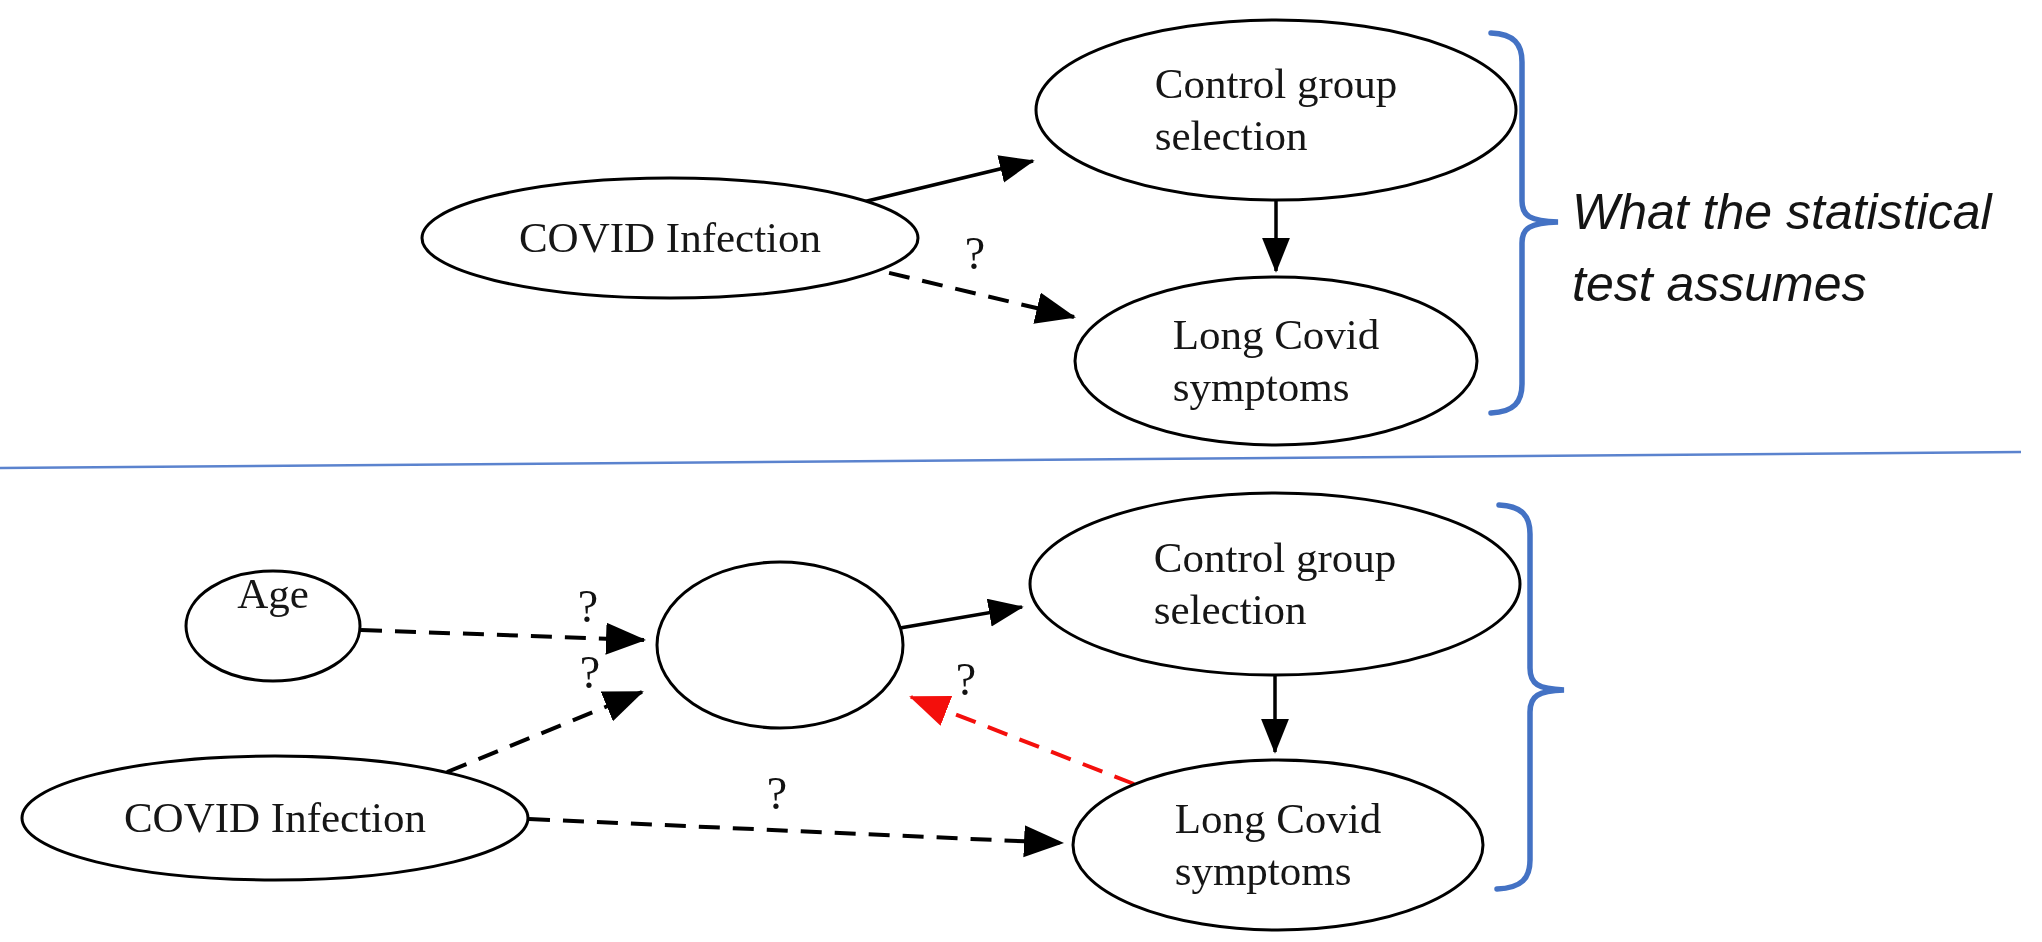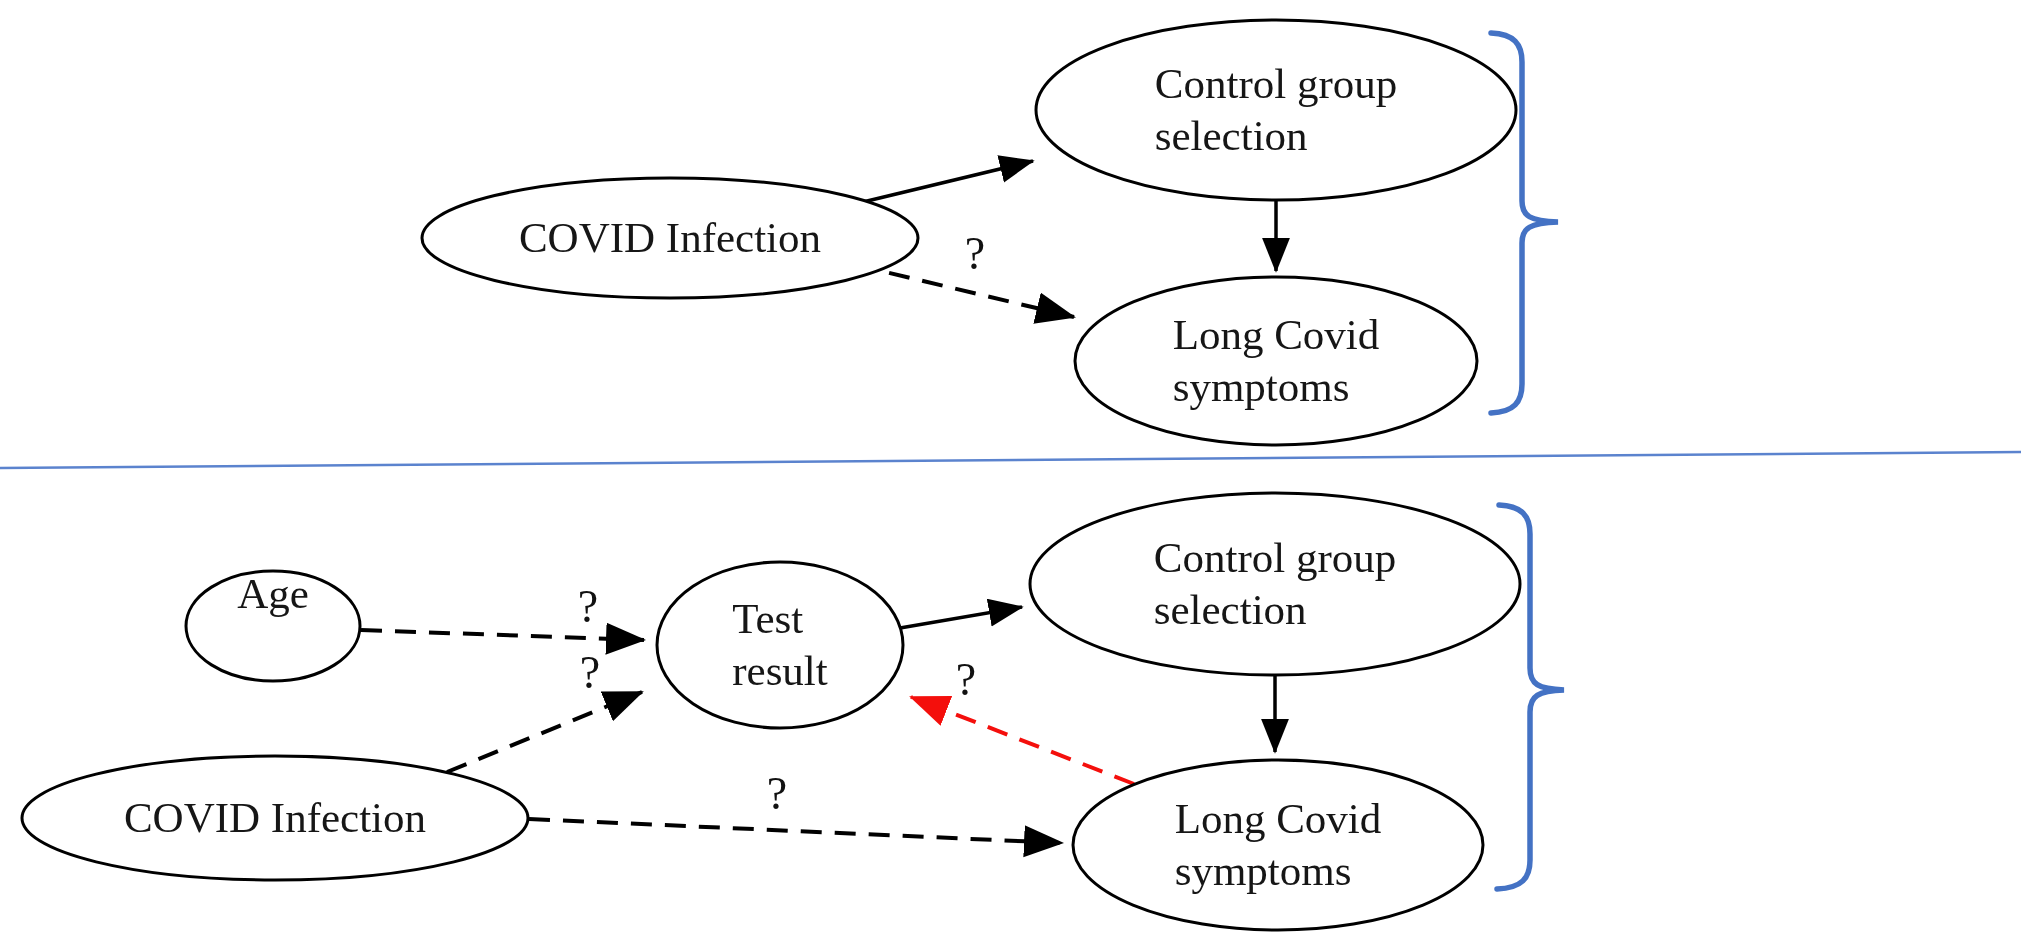--- a/index.html
+++ b/index.html
@@ -81,27 +81,27 @@
   </svg>
 
   <div class="node-label" style="left:670px;top:238px;">COVID Infection</div>
   <div class="node-label" style="left:1276px;top:110px;">Control group
 selection</div>
   <div class="node-label" style="left:1276px;top:361px;">Long Covid
 symptoms</div>
 
   <div class="node-label" style="left:273px;top:594px;">Age</div>
   <div class="node-label" style="left:275px;top:818px;">COVID Infection</div>
-  <div class="node-label" style="left:780px;top:645px;">Test
-result</div>
   <div class="node-label" style="left:1275px;top:584px;">Control group
 selection</div>
   <div class="node-label" style="left:1278px;top:845px;">Long Covid
 symptoms</div>
 
   <div class="q-label" style="left:975px;top:253px;">?</div>
   <div class="q-label" style="left:588px;top:606px;">?</div>
   <div class="q-label" style="left:590px;top:672px;">?</div>
   <div class="q-label" style="left:966px;top:679px;">?</div>
   <div class="q-label" style="left:777px;top:793px;">?</div>
 
+  <div class="caption" style="left:1572px;top:176px;">What the statistical
+test assumes</div>
 
 </div>
 
 </body></html>

